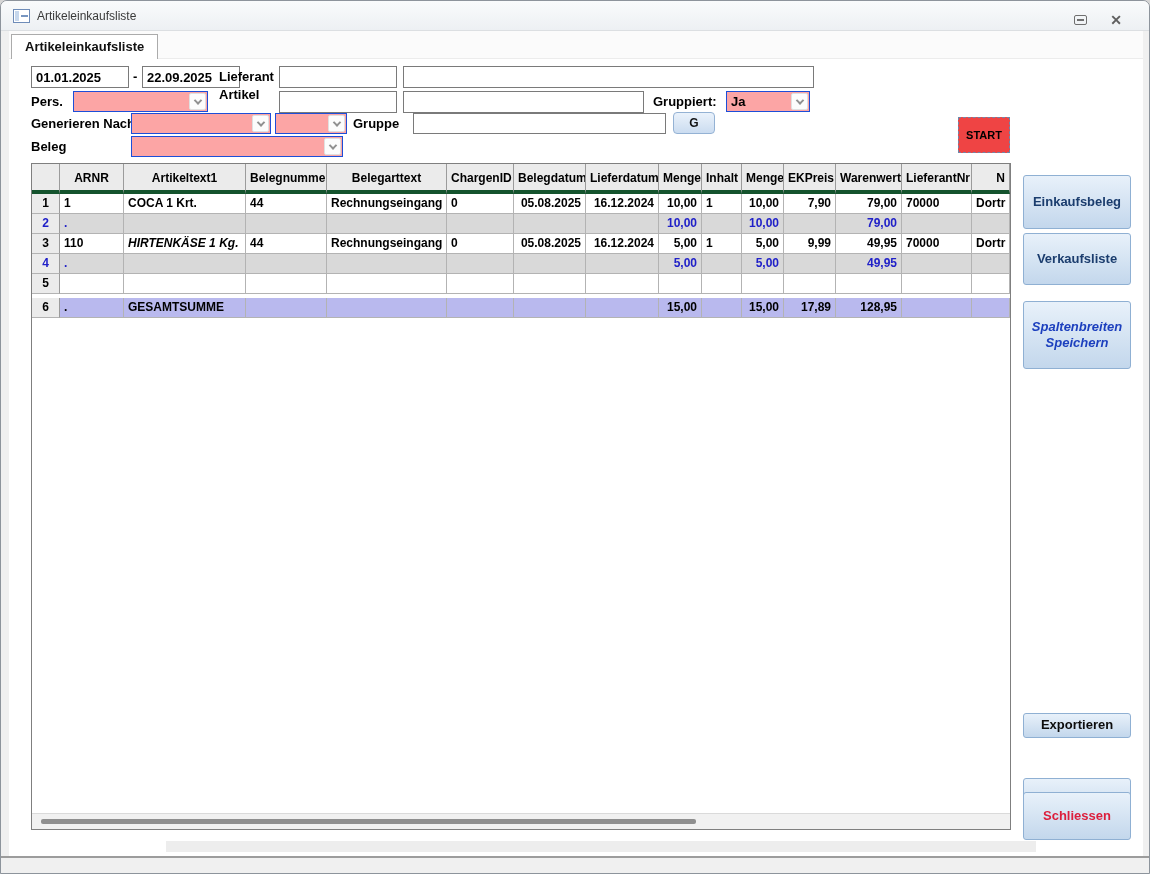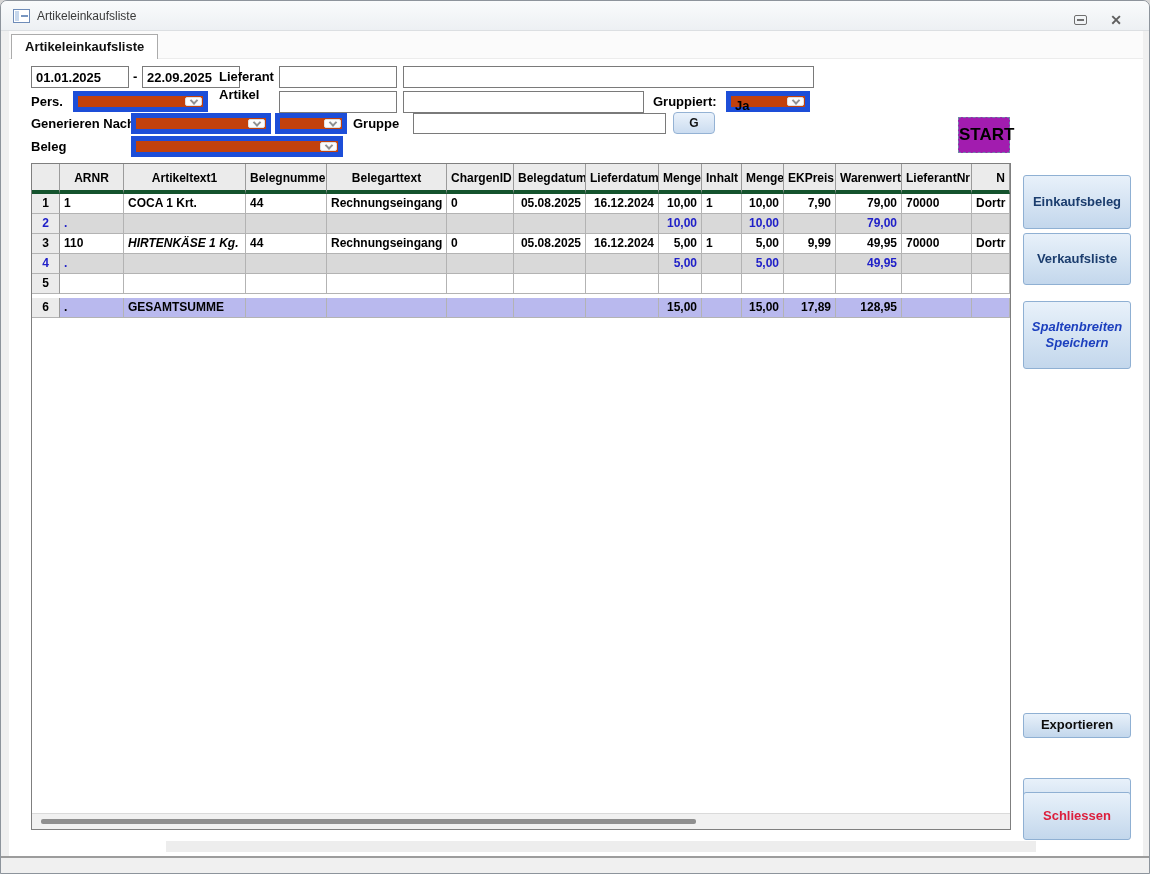--- a/index.html
+++ b/index.html
@@ -41,21 +41,21 @@
   }
 
   
   .content { position:absolute; left:8px; top:58px; width:1134px; height:798px; background:#fff; }
 
   .lbl { font-size:13px; font-weight:bold; color:#000; white-space:nowrap; }
   .tbx {
     border:1px solid #7a7a7a; background:#fff; font-family:"Liberation Sans",sans-serif;
     font-size:13px; font-weight:bold; padding:0 4px; outline:none;
   }
-  .combo { background:#c2410c; border:5px solid #1d4ed8; }
+  .combo { background:#fca5a5; border:1px solid #1d4ed8; }
   .combo .val { position:absolute; left:4px; top:2px; font-size:13px; font-weight:bold; }
   .arrow-btn {
     position:absolute; right:1px; top:1px; bottom:1px; width:17px;
     background:#fcfcfc; border:1px solid #e0e0e0; border-radius:2px;
     display:flex; align-items:center; justify-content:center;
   }
   .chev { width:6px; height:6px; border-right:2px solid #909090; border-bottom:2px solid #909090; transform:rotate(45deg) translate(-1px,-1px); }
 
   
   #date-from  { left:30px;  top:65px;  width:98px;  height:22px; }
@@ -81,22 +81,22 @@
   #g-button {
     left:672px; top:111px; width:42px; height:22px;
     background:linear-gradient(#eaf2fb,#cbdcf0); border:1px solid #94b2d4; border-radius:4px;
     font-size:12px; font-weight:bold; color:#111; text-align:center; line-height:20px;
   }
   #lbl-beleg   { left:30px;  top:138px; }
   #beleg-combo { left:130px; top:135px; width:212px; height:21px; }
 
   #start-button {
     left:957px; top:116px; width:52px; height:36px;
-    background:#a21caf; border:1px dashed #6f87a8;
-    font-size:17px; font-weight:bold; color:#000; text-align:center; line-height:34px;
+    background:#ef4444; border:1px dashed #6f87a8;
+    font-size:11px; font-weight:bold; color:#000; text-align:center; line-height:34px;
   }
 
   
   .act-btn {
     left:1022px; width:108px;
     background:linear-gradient(#e8f1fa,#c3d7ec); border:1px solid #8fb0d3; border-radius:3px;
     font-size:13px; font-weight:bold; color:#1b3d6e;
     display:flex; align-items:center; justify-content:center; text-align:center; line-height:1.25;
     cursor:default;
   }

